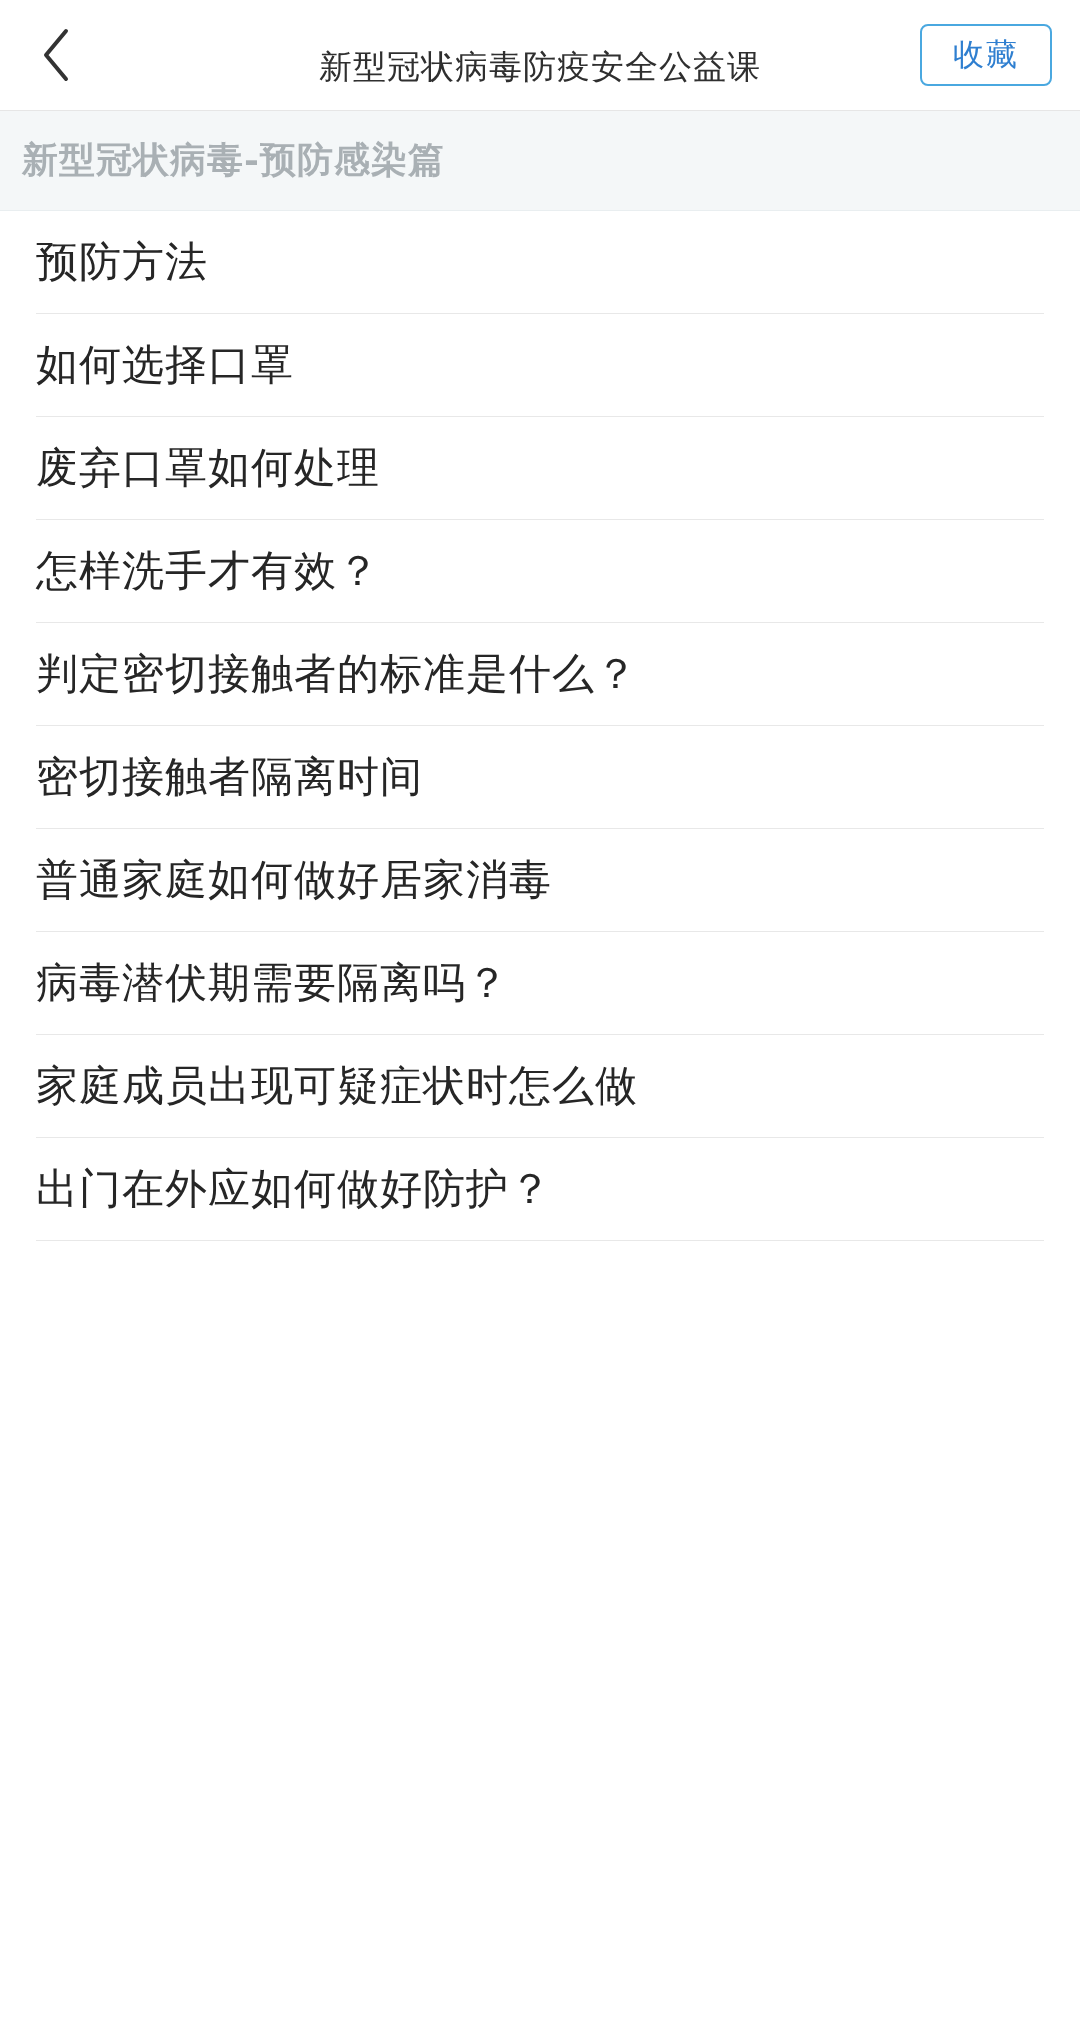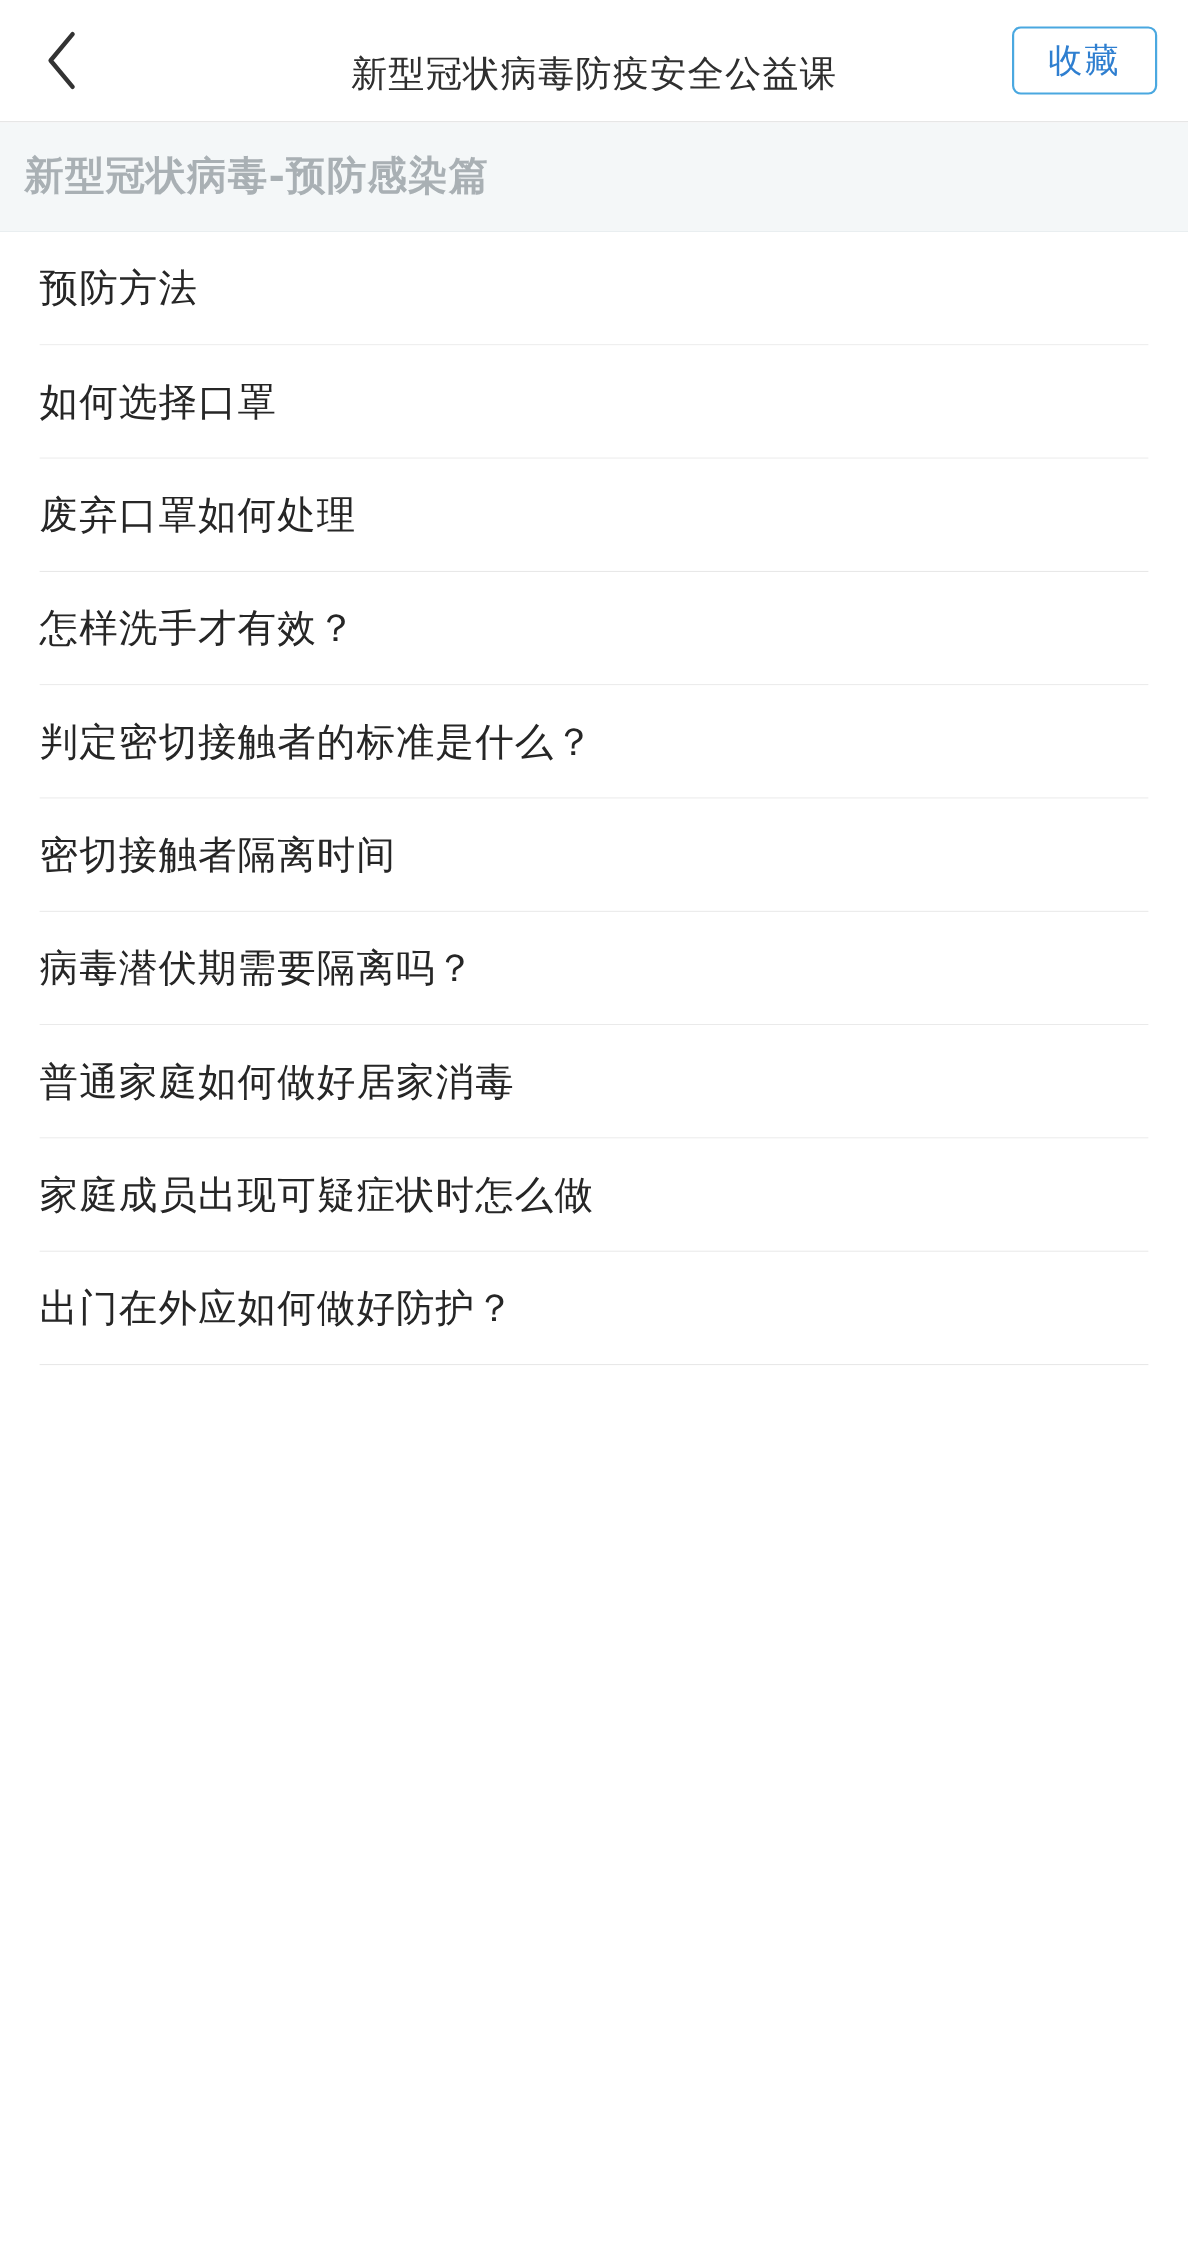--- a/index.html
+++ b/index.html
@@ -115,21 +115,21 @@
   }
   .list-item:first-child::before {
     content: "";
     position: absolute;
     left: 0;
     right: 0;
     top: 0;
     height: 0;
   }
   .list-item-label {
-    font-size: 35px;
+    font-size: 42px;
     color: #262626;
     letter-spacing: 1px;
     line-height: 1.2;
   }
 </style>
 </head>
 <body>
 
 <div class="header">
   <div class="back-btn">
@@ -160,24 +160,24 @@
   <li class="list-item">
     <span class="list-item-label">怎样洗手才有效？</span>
   </li>
   <li class="list-item">
     <span class="list-item-label">判定密切接触者的标准是什么？</span>
   </li>
   <li class="list-item">
     <span class="list-item-label">密切接触者隔离时间</span>
   </li>
   <li class="list-item">
-    <span class="list-item-label">病毒潜伏期需要隔离吗？</span>
+    <span class="list-item-label">普通家庭如何做好居家消毒</span>
   </li>
   <li class="list-item">
-    <span class="list-item-label">普通家庭如何做好居家消毒</span>
+    <span class="list-item-label">病毒潜伏期需要隔离吗？</span>
   </li>
   <li class="list-item">
     <span class="list-item-label">家庭成员出现可疑症状时怎么做</span>
   </li>
   <li class="list-item">
     <span class="list-item-label">出门在外应如何做好防护？</span>
   </li>
 </ul>
 
 </body></html>

